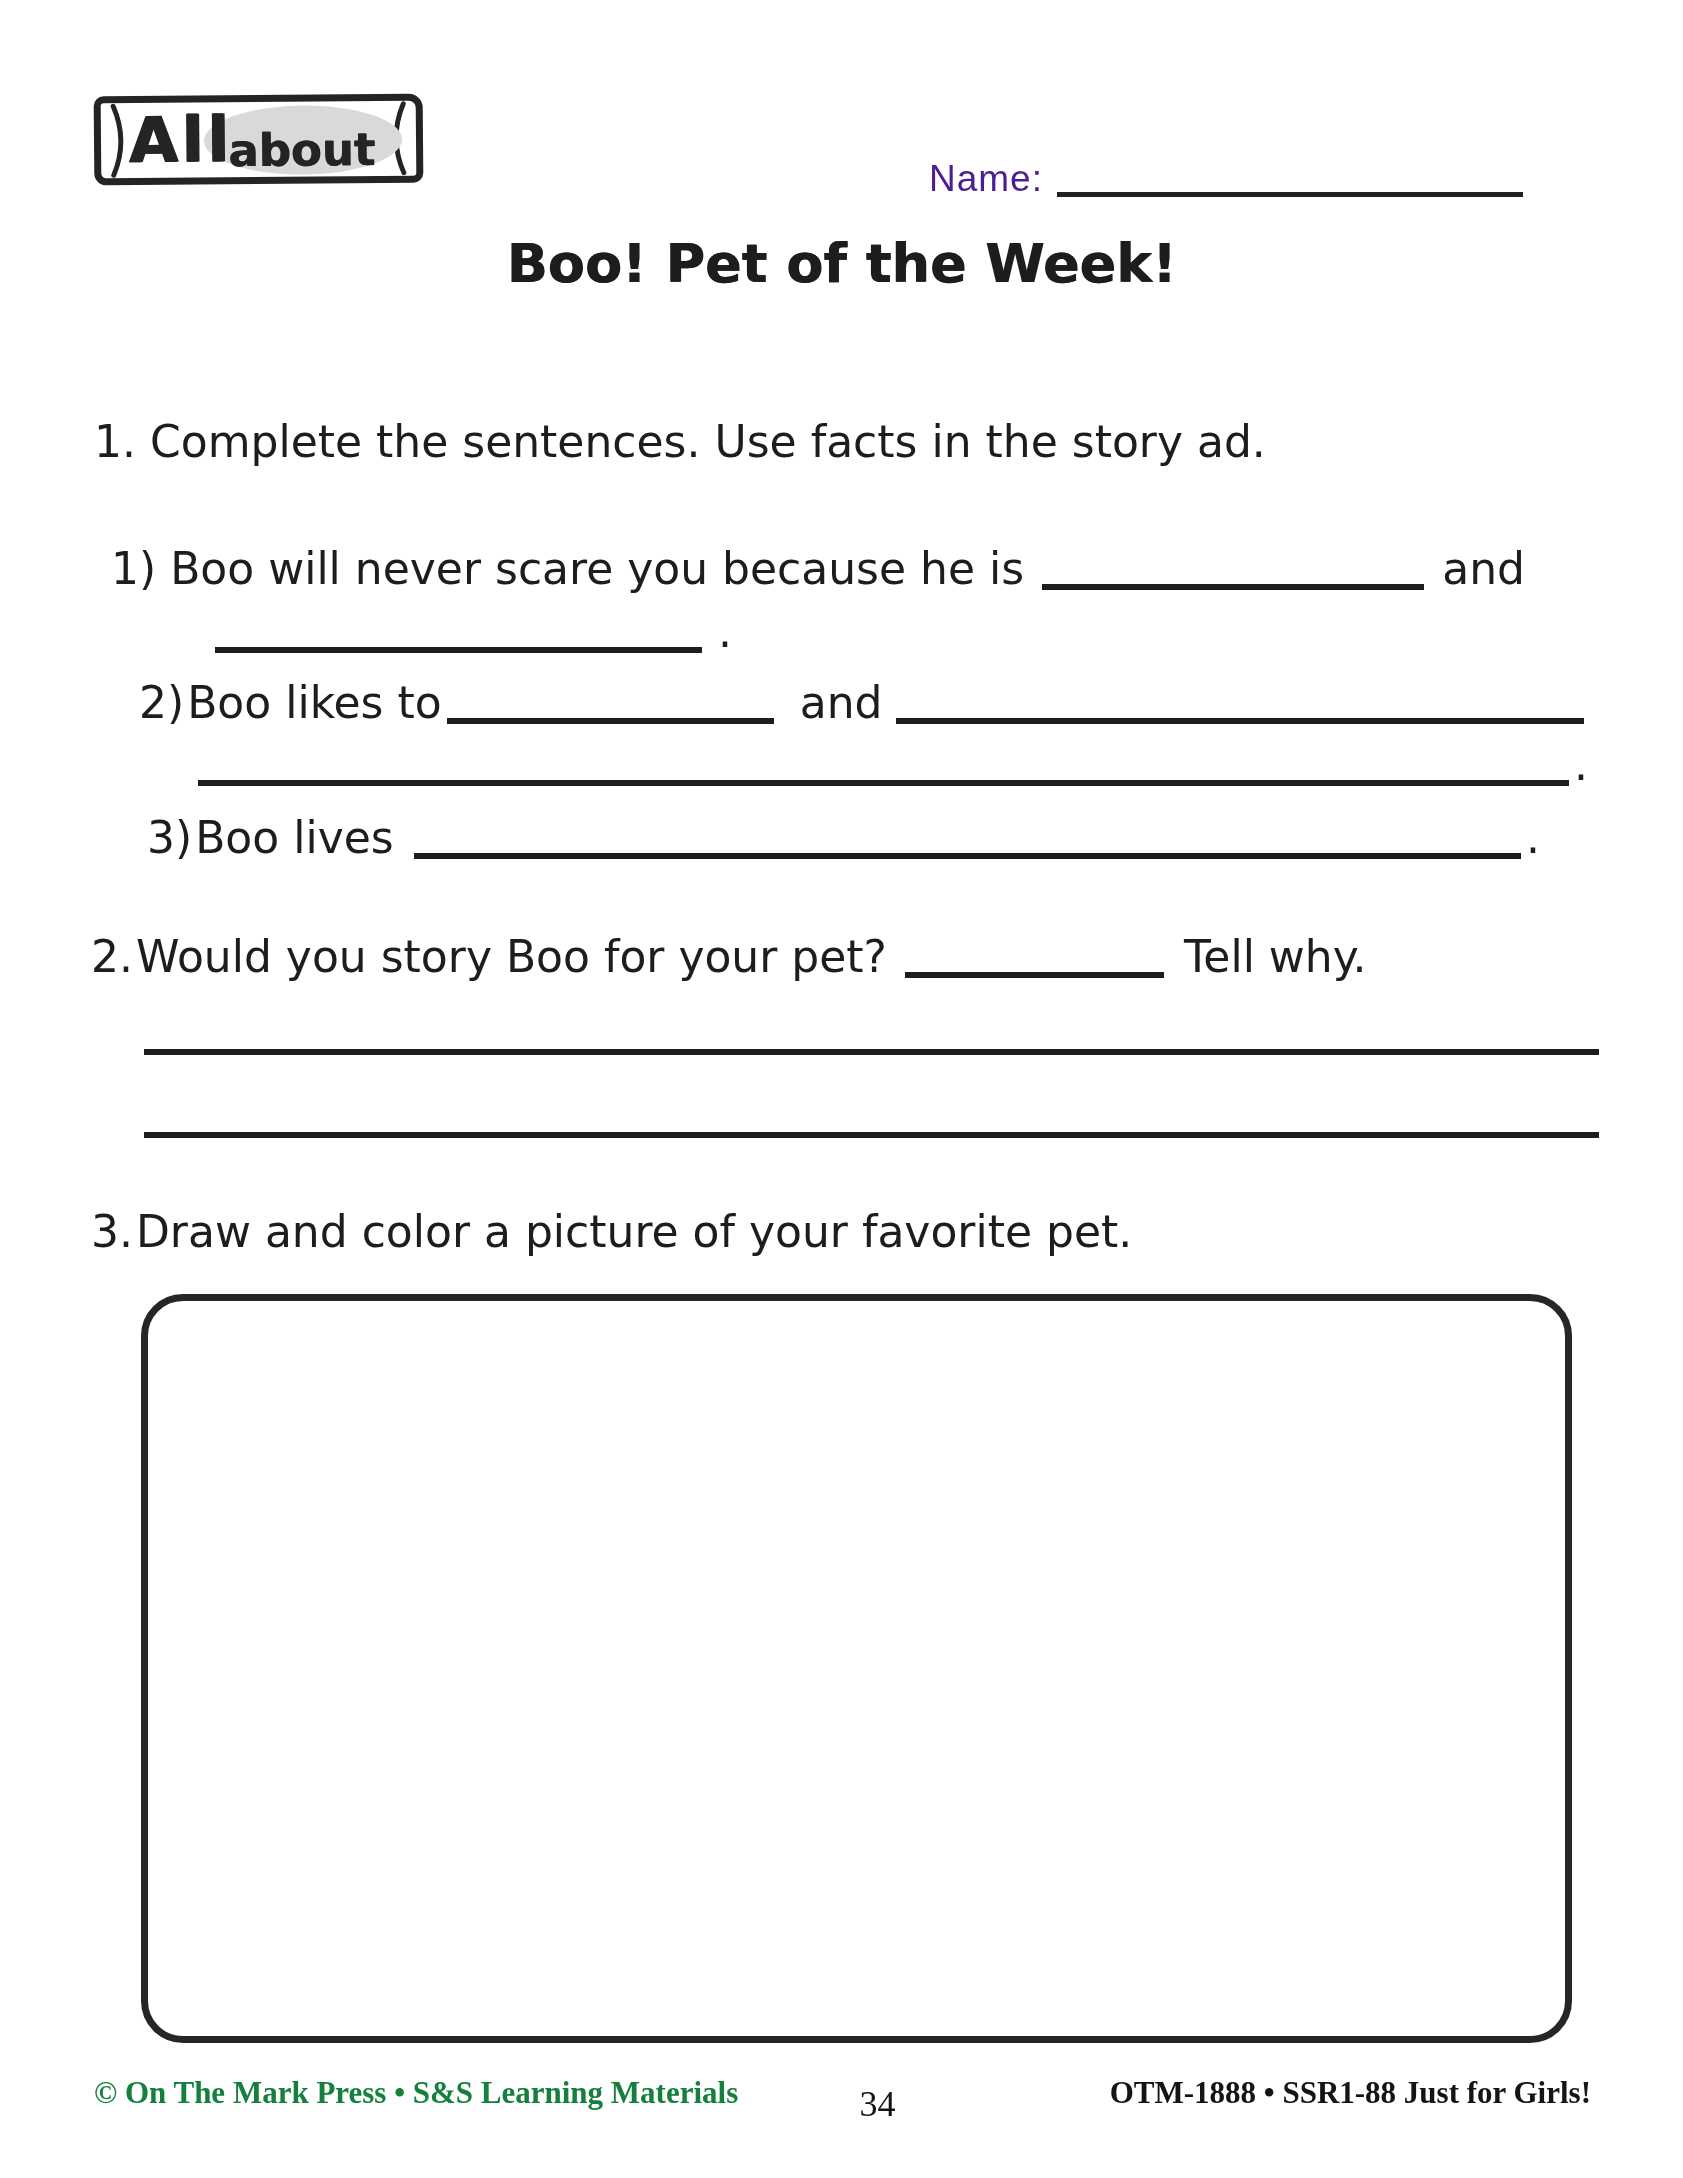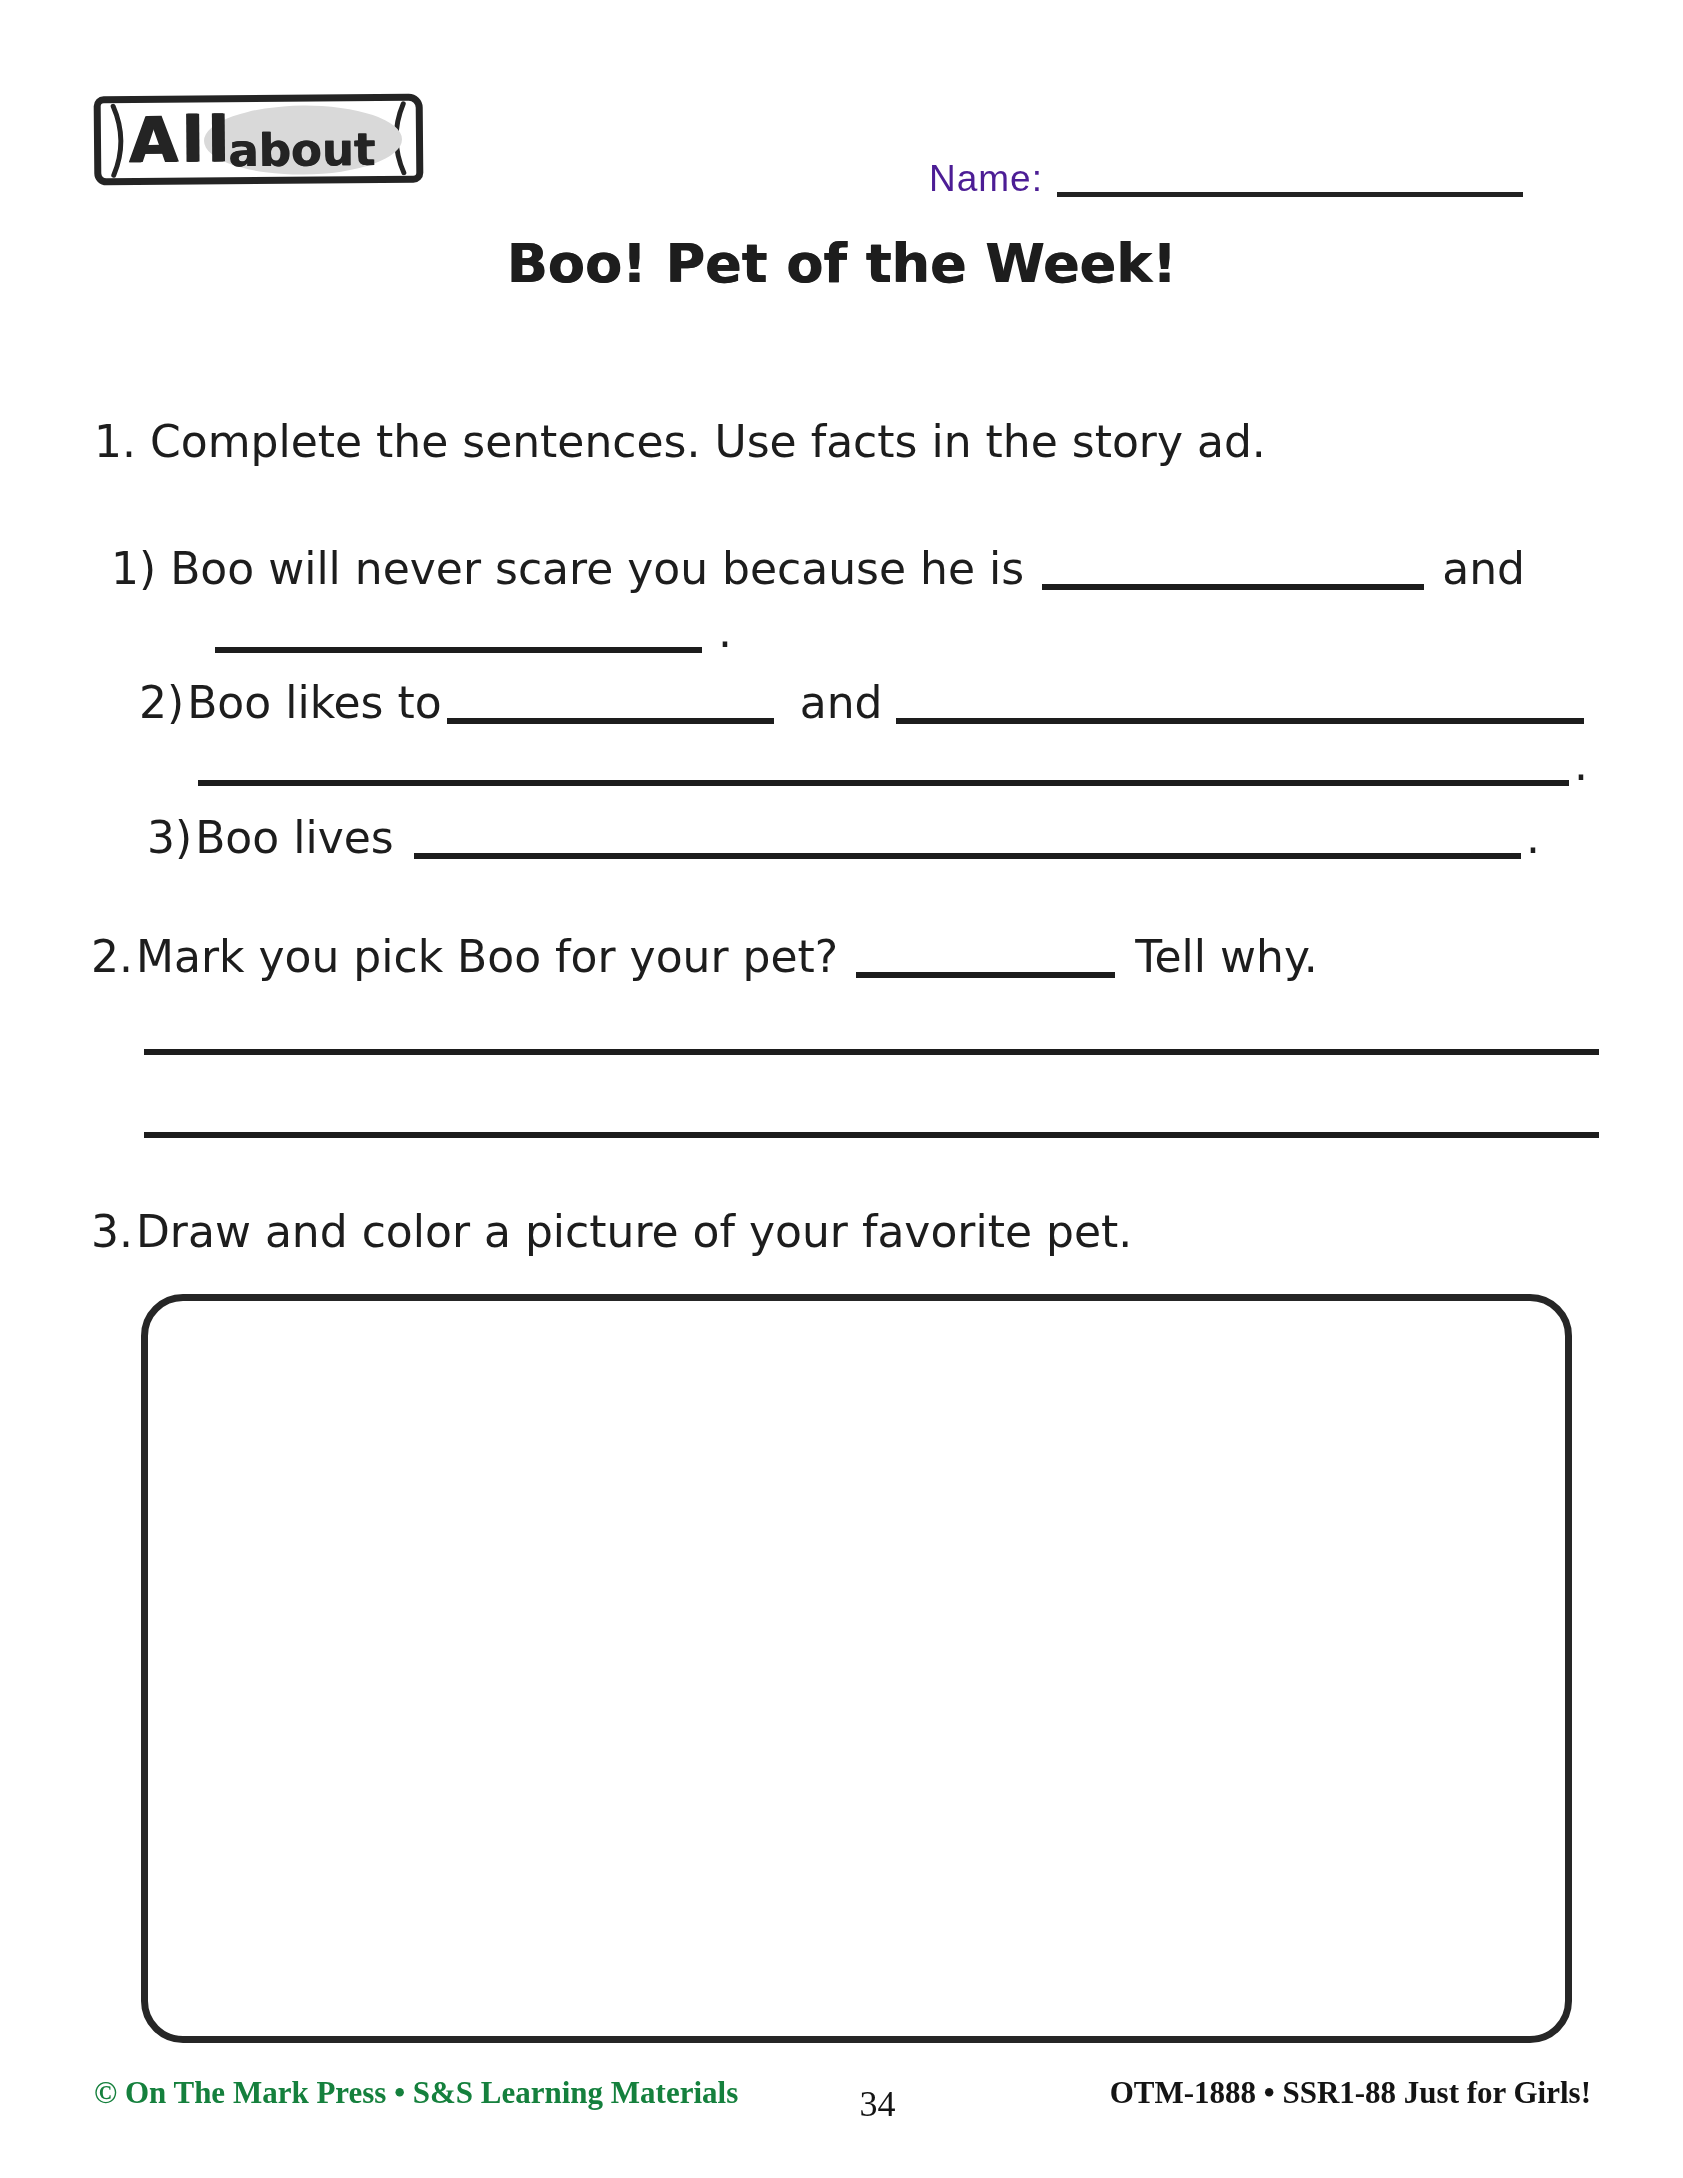--- a/index.html
+++ b/index.html
@@ -142,21 +142,21 @@
 
   <div class="tline i3l1">
     <span class="nosp">3)</span>
     <span>Boo lives</span>
     <span class="blank fill" style="margin-left:20px;"></span>
     <span style="margin-left:5px;">.</span>
   </div>
 
   <div class="tline q2line">
     <span class="nosp">2.</span>
-    <span>Mark you pick Boo for your pet?</span>
+    <span>Would you story Boo for your pet?</span>
     <span class="blank" style="width:259px; margin-left:18px; margin-right:20px;"></span>
     <span>Tell why.</span>
   </div>
 
   <div class="hline al1"></div>
   <div class="hline al2"></div>
 
   <div class="tline q3head">
     <span class="nosp">3.</span>
     <span>Draw and color a picture of your favorite pet.</span>

